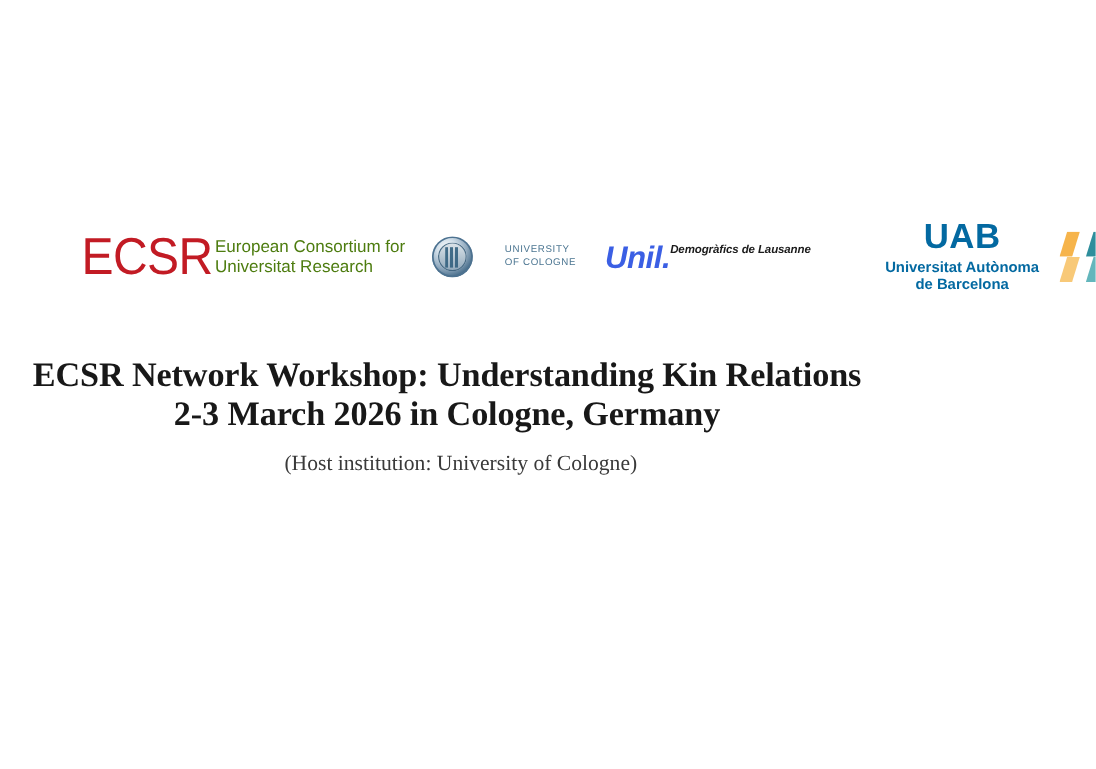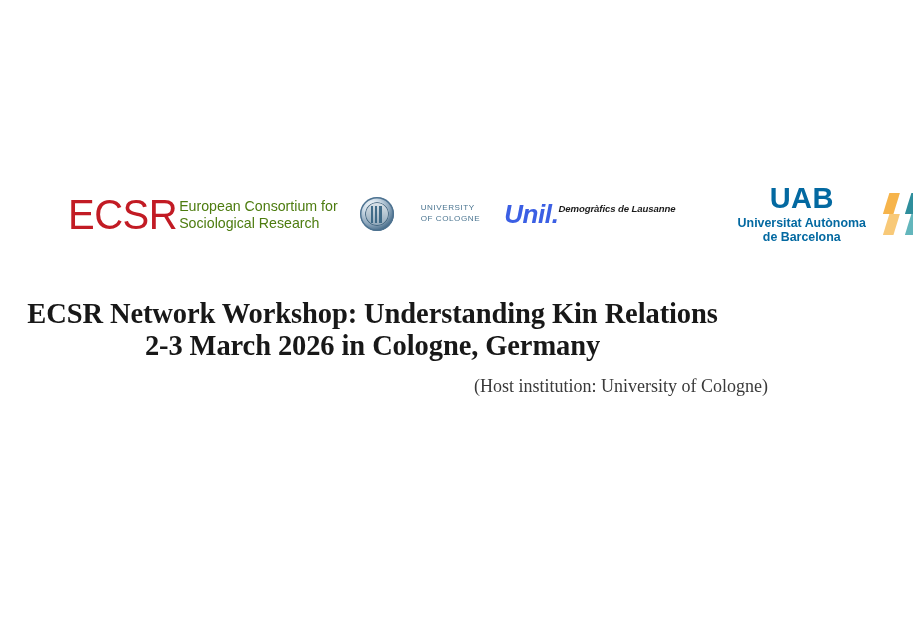--- a/index.html
+++ b/index.html
@@ -238,38 +238,38 @@
     line-height: 32px;
     color: #181818;
     letter-spacing: -0.1px;
     white-space: nowrap;
   }
   .subtitle {
     position: absolute;
     left: 0;
     top: 375px;
     width: 768px;
-    text-align: right;
+    text-align: center;
     font-family: "Liberation Serif", "DejaVu Serif", serif;
     font-size: 18px;
     line-height: 22px;
     color: #3a3a3a;
     white-space: nowrap;
   }
 </style>
 </head>
 <body>
 
 <div class="logo-bar">
 
   <div class="logo-ecsr">
     <span class="ecsr-mark">ECSR</span>
     <span class="ecsr-tagline">
       <span>European Consortium for</span><br>
-      <span>Sociological Research</span>
+      <span>Universitat Research</span>
     </span>
   </div>
 
   <div class="logo-cologne">
     <span class="cologne-seal"></span>
     <span class="cologne-text">
       <span>UNIVERSITY</span><br>
       <span>OF COLOGNE</span>
     </span>
   </div>

